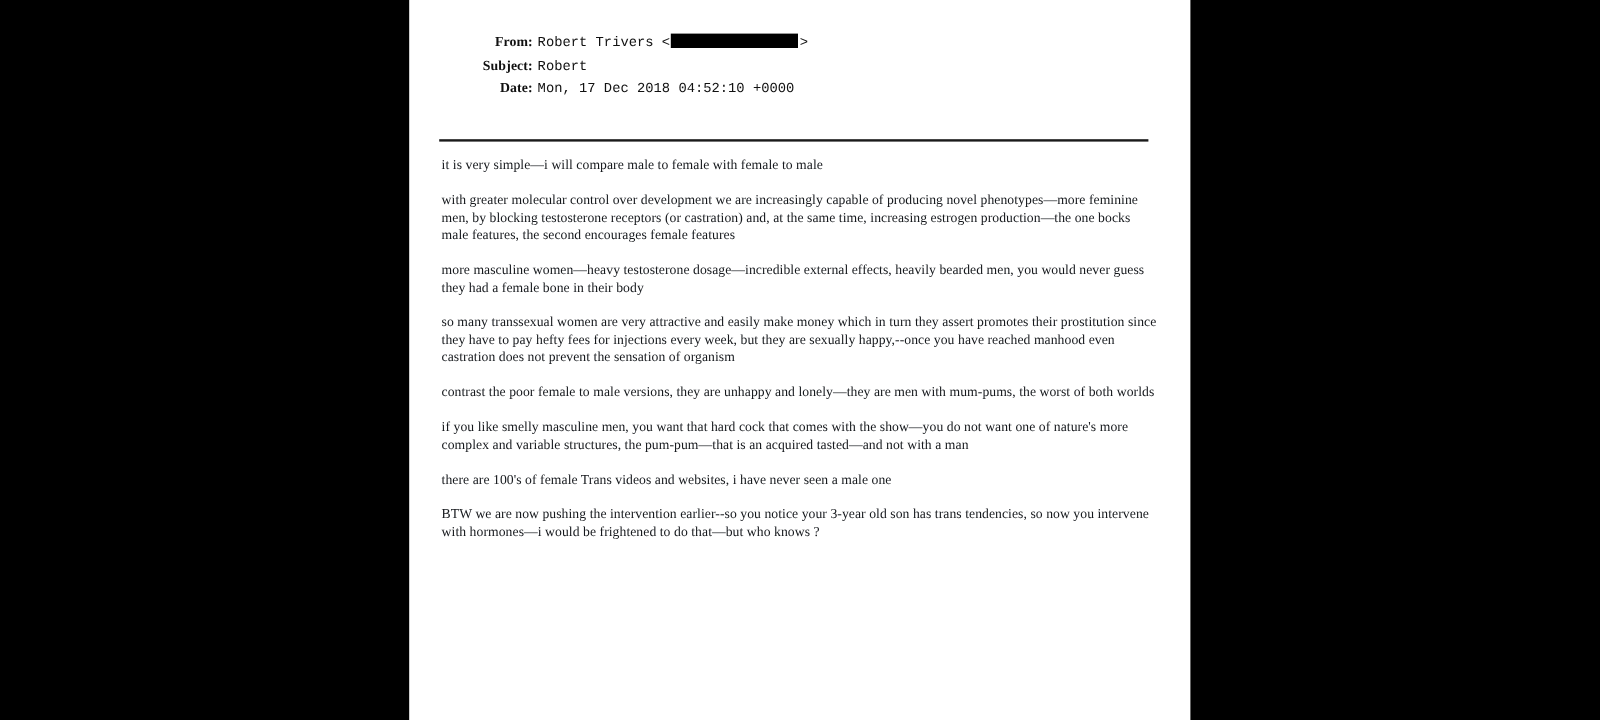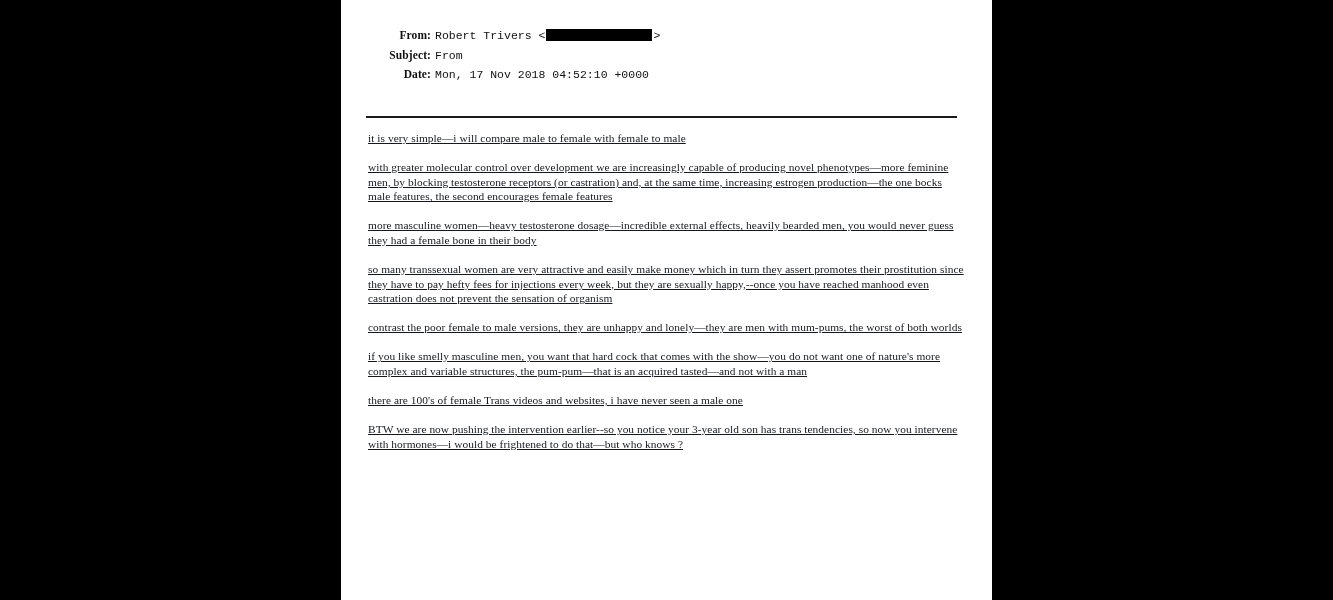--- a/index.html
+++ b/index.html
@@ -22,21 +22,21 @@
   .page {
     position: absolute;
     left: 341px;
     top: 0;
     width: 651px;
     height: 600px;
     background: #ffffff;
   }
   .headers {
     position: absolute;
-    left: 0;
+    left: 13px;
     top: 28px;
     width: 651px;
   }
   .hdr-row {
     display: flex;
     align-items: baseline;
     margin-bottom: 4.5px;
     font-size: 11.5px;
     color: #111111;
     line-height: 14px;
@@ -77,45 +77,44 @@
     top: 131px;
     width: 597px;
   }
   .para {
     font-size: 11.4px;
     line-height: 14.6px;
     color: #15181c;
     margin: 0 0 14.5px 0;
     text-align: left;
     letter-spacing: 0.05px;
-    text-decoration: underline;
   }
 </style>
 </head>
 <body>
 
 <div class="viewer">
   <div class="page">
 
     <div class="headers">
 
       <div class="hdr-row">
         <span class="hdr-label">From:</span>
         <span class="hdr-value"><span>Robert Trivers &lt;</span><span class="redaction"></span><span>&gt;</span></span>
       </div>
 
 
       <div class="hdr-row">
         <span class="hdr-label">Subject:</span>
-        <span class="hdr-value">From</span>
+        <span class="hdr-value">Robert</span>
       </div>
 
       <div class="hdr-row">
         <span class="hdr-label">Date:</span>
-        <span class="hdr-value">Mon, 17 Nov 2018 04:52:10 +0000</span>
+        <span class="hdr-value">Mon, 17 Dec 2018 04:52:10 +0000</span>
       </div>
 
     </div>
 
     <div class="rule"></div>
 
     <div class="body-text">
       <p class="para">it is very simple—i will compare male to female with female to male</p>
       <p class="para">with greater molecular control over development we are increasingly capable of producing novel phenotypes—more feminine men, by blocking testosterone receptors (or castration) and, at the same time, increasing estrogen production—the one bocks male features, the second encourages female features</p>
       <p class="para">more masculine women—heavy testosterone dosage—incredible external effects, heavily bearded men, you would never guess they had a female bone in their body</p>

